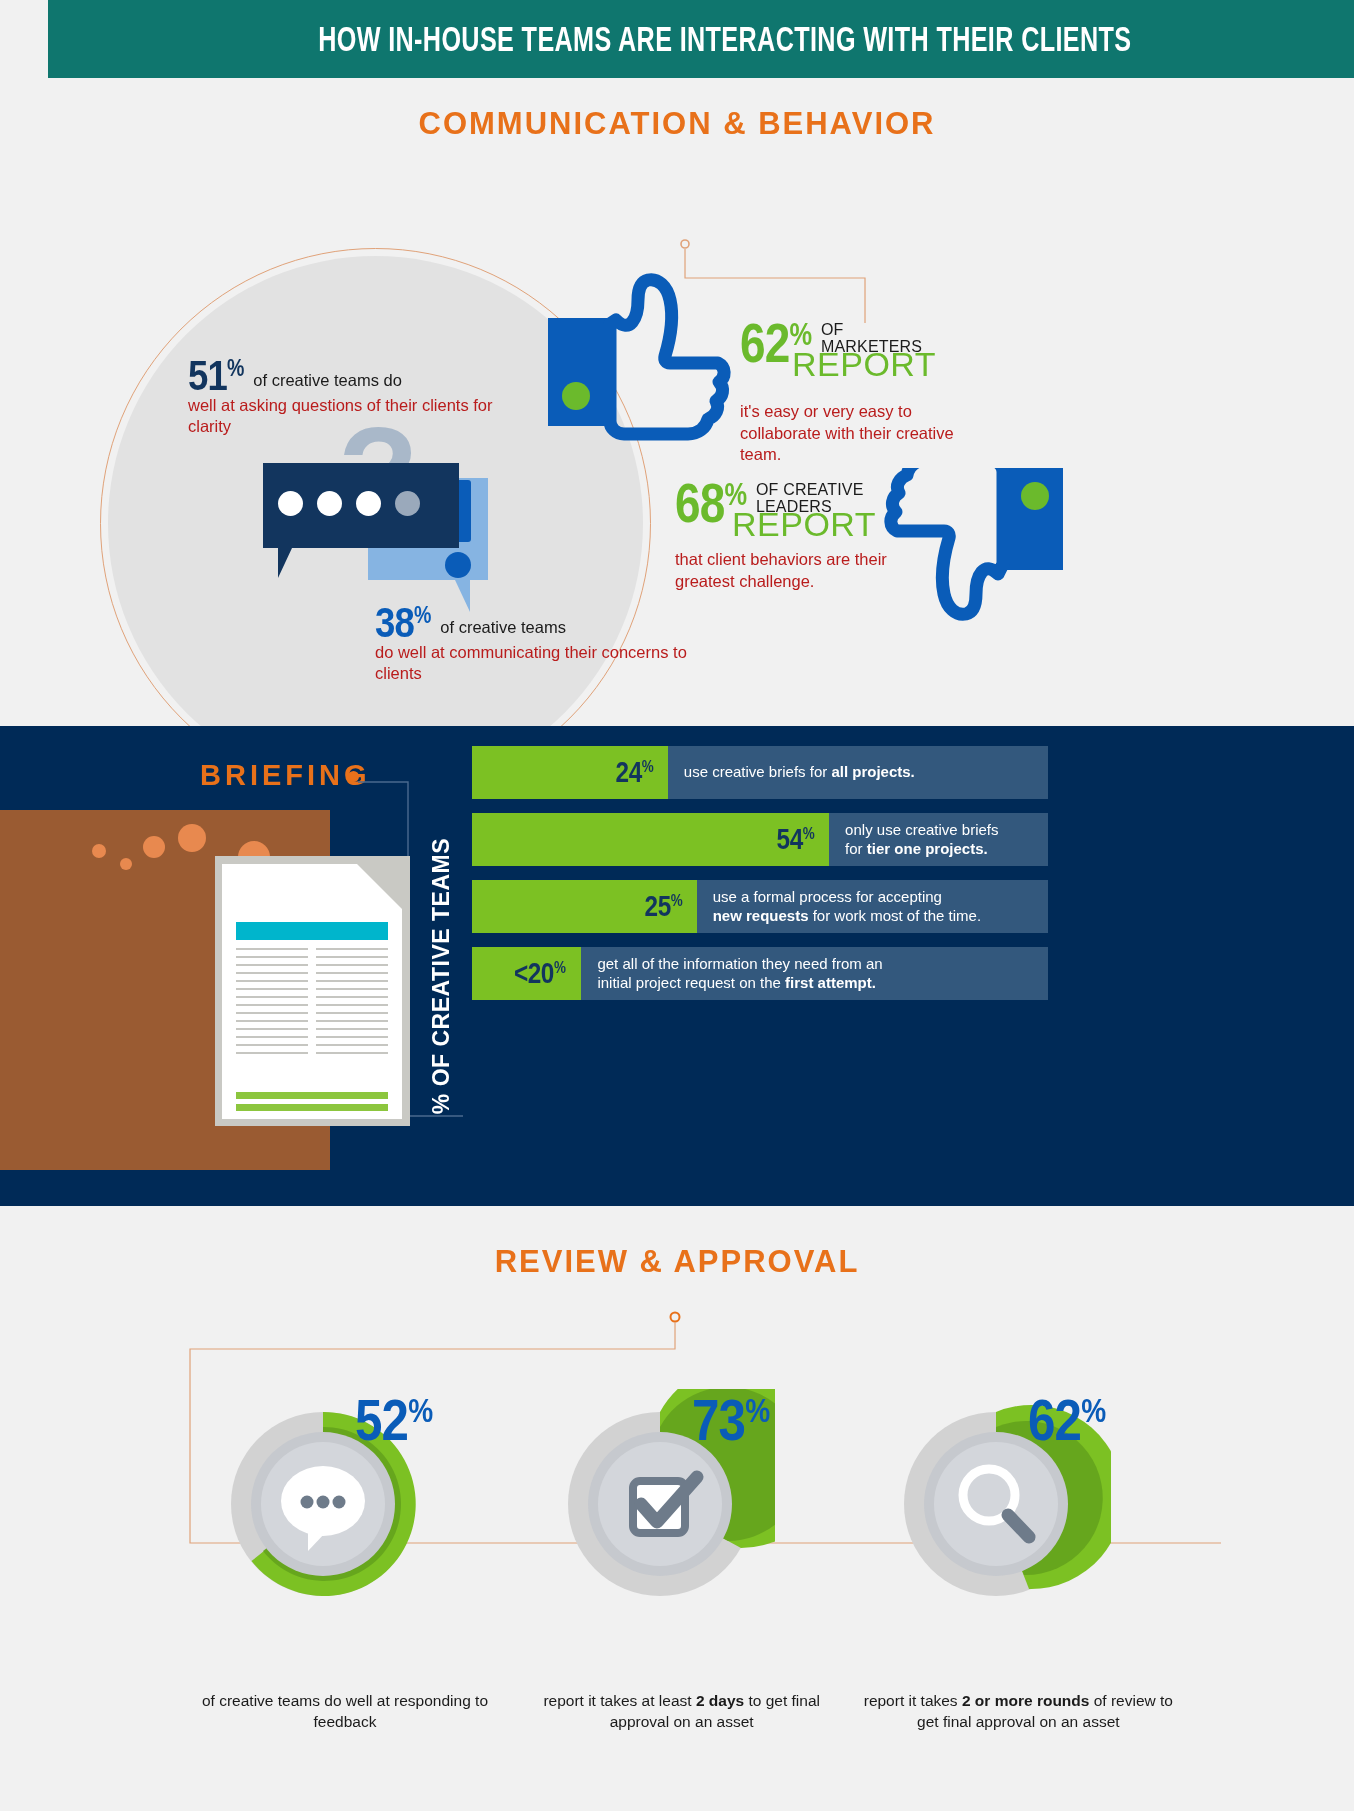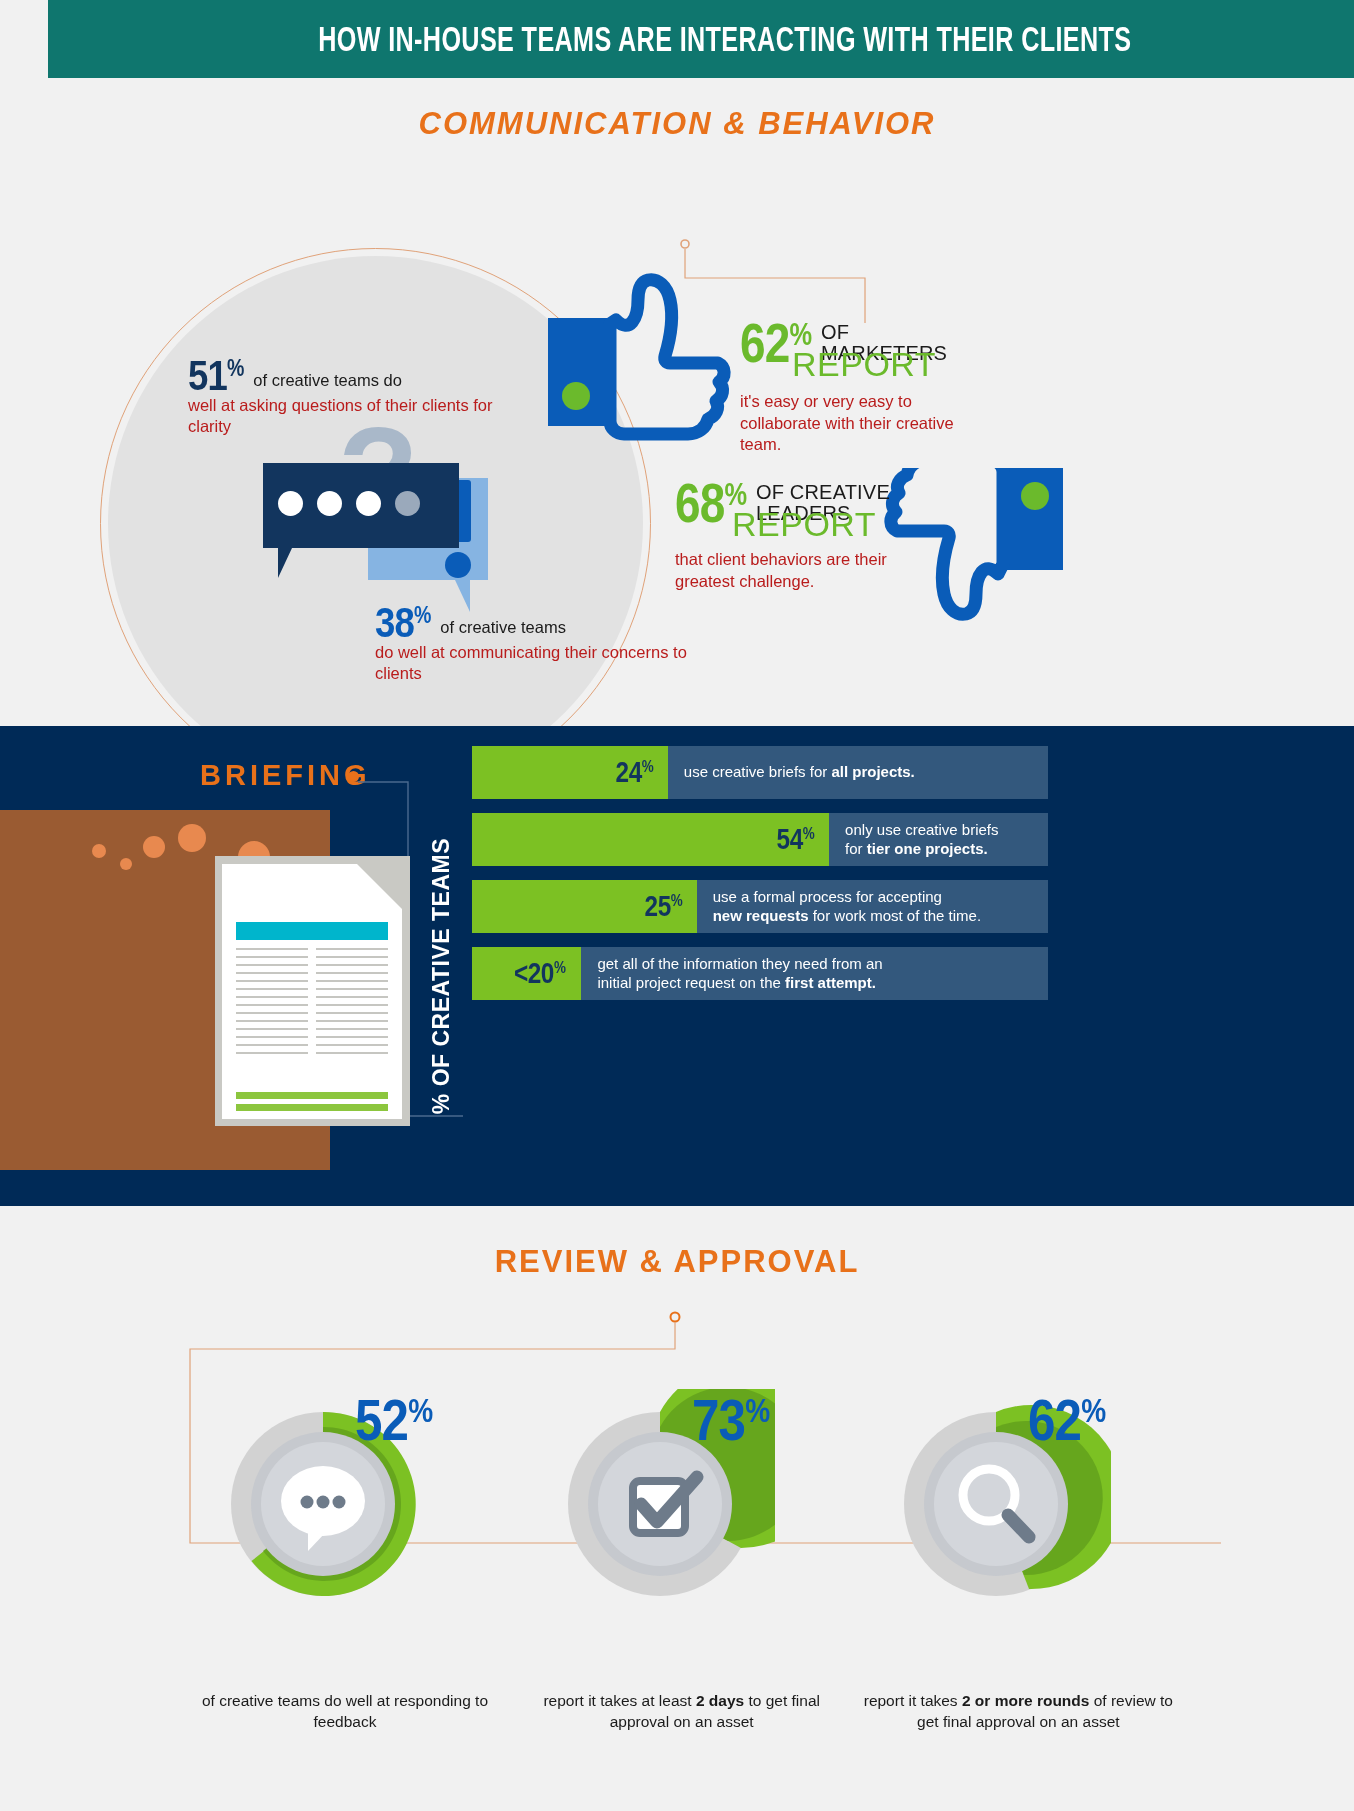--- a/index.html
+++ b/index.html
@@ -42,21 +42,21 @@
     background: #f1f1f1;
     overflow: hidden;
   }
   .sec-title {
     font-size: 31px;
     font-weight: bold;
     color: #e8711a;
     letter-spacing: 2px;
     text-align: center;
   }
-  .comm-title { position: absolute; left: 0; right: 0; top: 28px; font-style: italic; }
+  .comm-title { position: absolute; left: 0; right: 0; top: 28px; }
 
   
   .comm-connector {
     position: absolute;
     left: 680px; top: 160px;
     width: 210px; height: 85px;
   }
 
   .grey-circle {
     position: absolute;
@@ -158,21 +158,21 @@
     font-weight: bold;
     color: #6bba2c;
     transform: scaleX(0.82);
     transform-origin: left bottom;
     display: inline-block;
     line-height: 0.88;
     letter-spacing: -1px;
   }
   .greennum .pct { font-size: 31px; vertical-align: 17px; }
   .ofline {
-    font-size: 20px;
+    font-size: 16px;
     color: #1b1b1b;
     line-height: 1.05;
     letter-spacing: 0.2px;
   }
   .report {
     font-size: 34px;
     color: #6bba2c;
     letter-spacing: 0.5px;
     line-height: 1;
     margin-top: -3px;
@@ -340,21 +340,21 @@
 
   <div class="stat62">
     <div style="display:flex; align-items:flex-start;">
       <span class="greennum"><span>62</span><span class="pct">%</span></span>
       <div style="margin-left:-6px; padding-top:4px;">
         <div class="ofline">OF</div>
         <div class="ofline">MARKETERS</div>
       </div>
     </div>
     <div class="report" style="margin-left:52px; margin-top:-20px;">REPORT</div>
-    <div class="bodyblock" style="margin-top:10px; width:250px;">it's easy or very easy to collaborate with their creative team.</div>
+    <div class="bodyblock" style="margin-top:20px; width:250px;">it's easy or very easy to collaborate with their creative team.</div>
   </div>
 
   <svg style="position:absolute; left:865px; top:390px;" width="200" height="160" viewBox="0 0 200 160">
     <rect x="140" y="0" width="58" height="102" fill="#0a5cb8"></rect>
     <circle cx="170" cy="28" r="14" fill="#6bba2c"></circle>
     <path d="M138 96 L138 4 C138 -3 132 -8 124 -8 L62 -8 C52 -8 44 -3 42 7 C34 10 30 18 34 25 C27 29 25 38 31 44 C24 49 24 59 32 63 L79 63 C83 63 85 66 84 70 C78 90 75 108 79 126 C82 140 91 148 101 146 C109 144 111 136 111 126 C111 108 119 92 133 106 Z" fill="none" stroke="#0a5cb8" stroke-width="13" stroke-linejoin="round"></path>
   </svg>
 
   <div class="stat68">
     <div style="display:flex; align-items:flex-start;">

